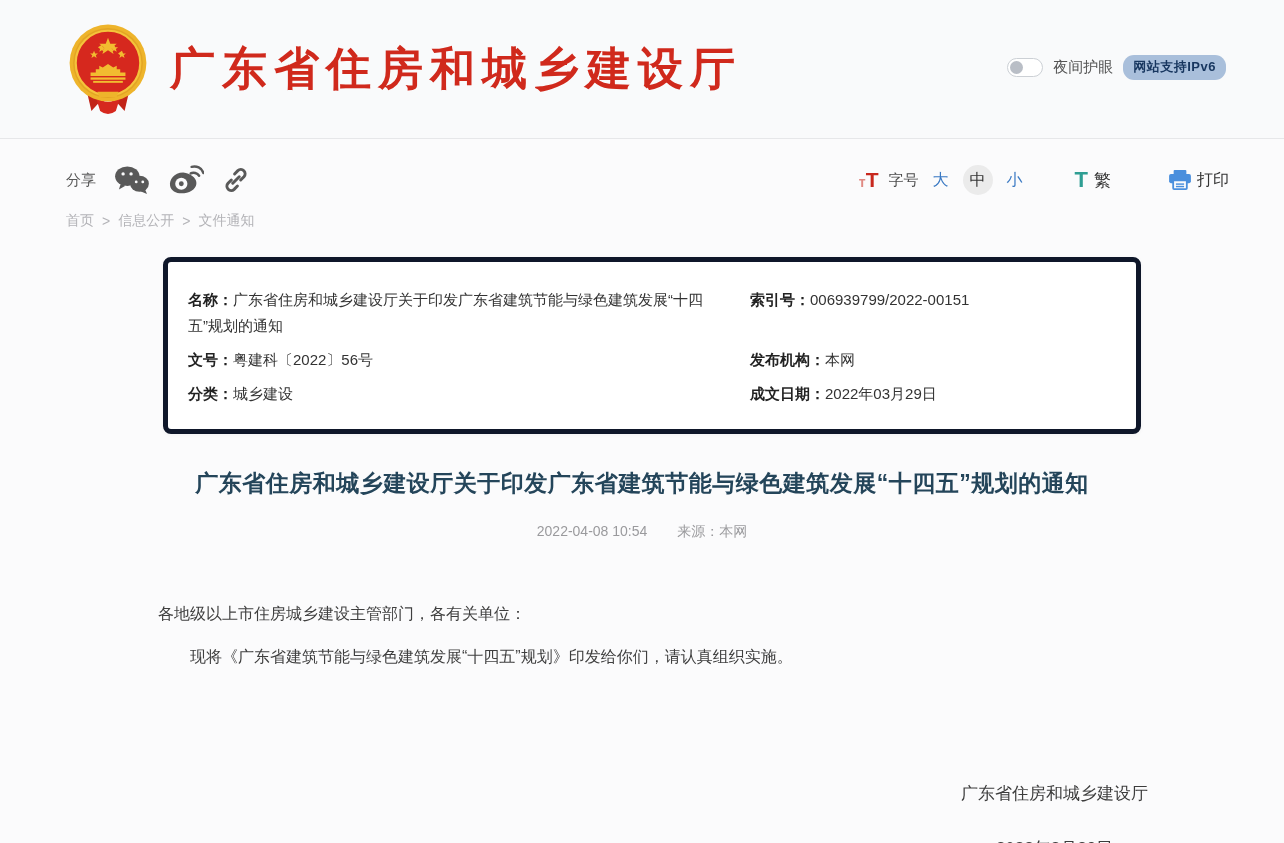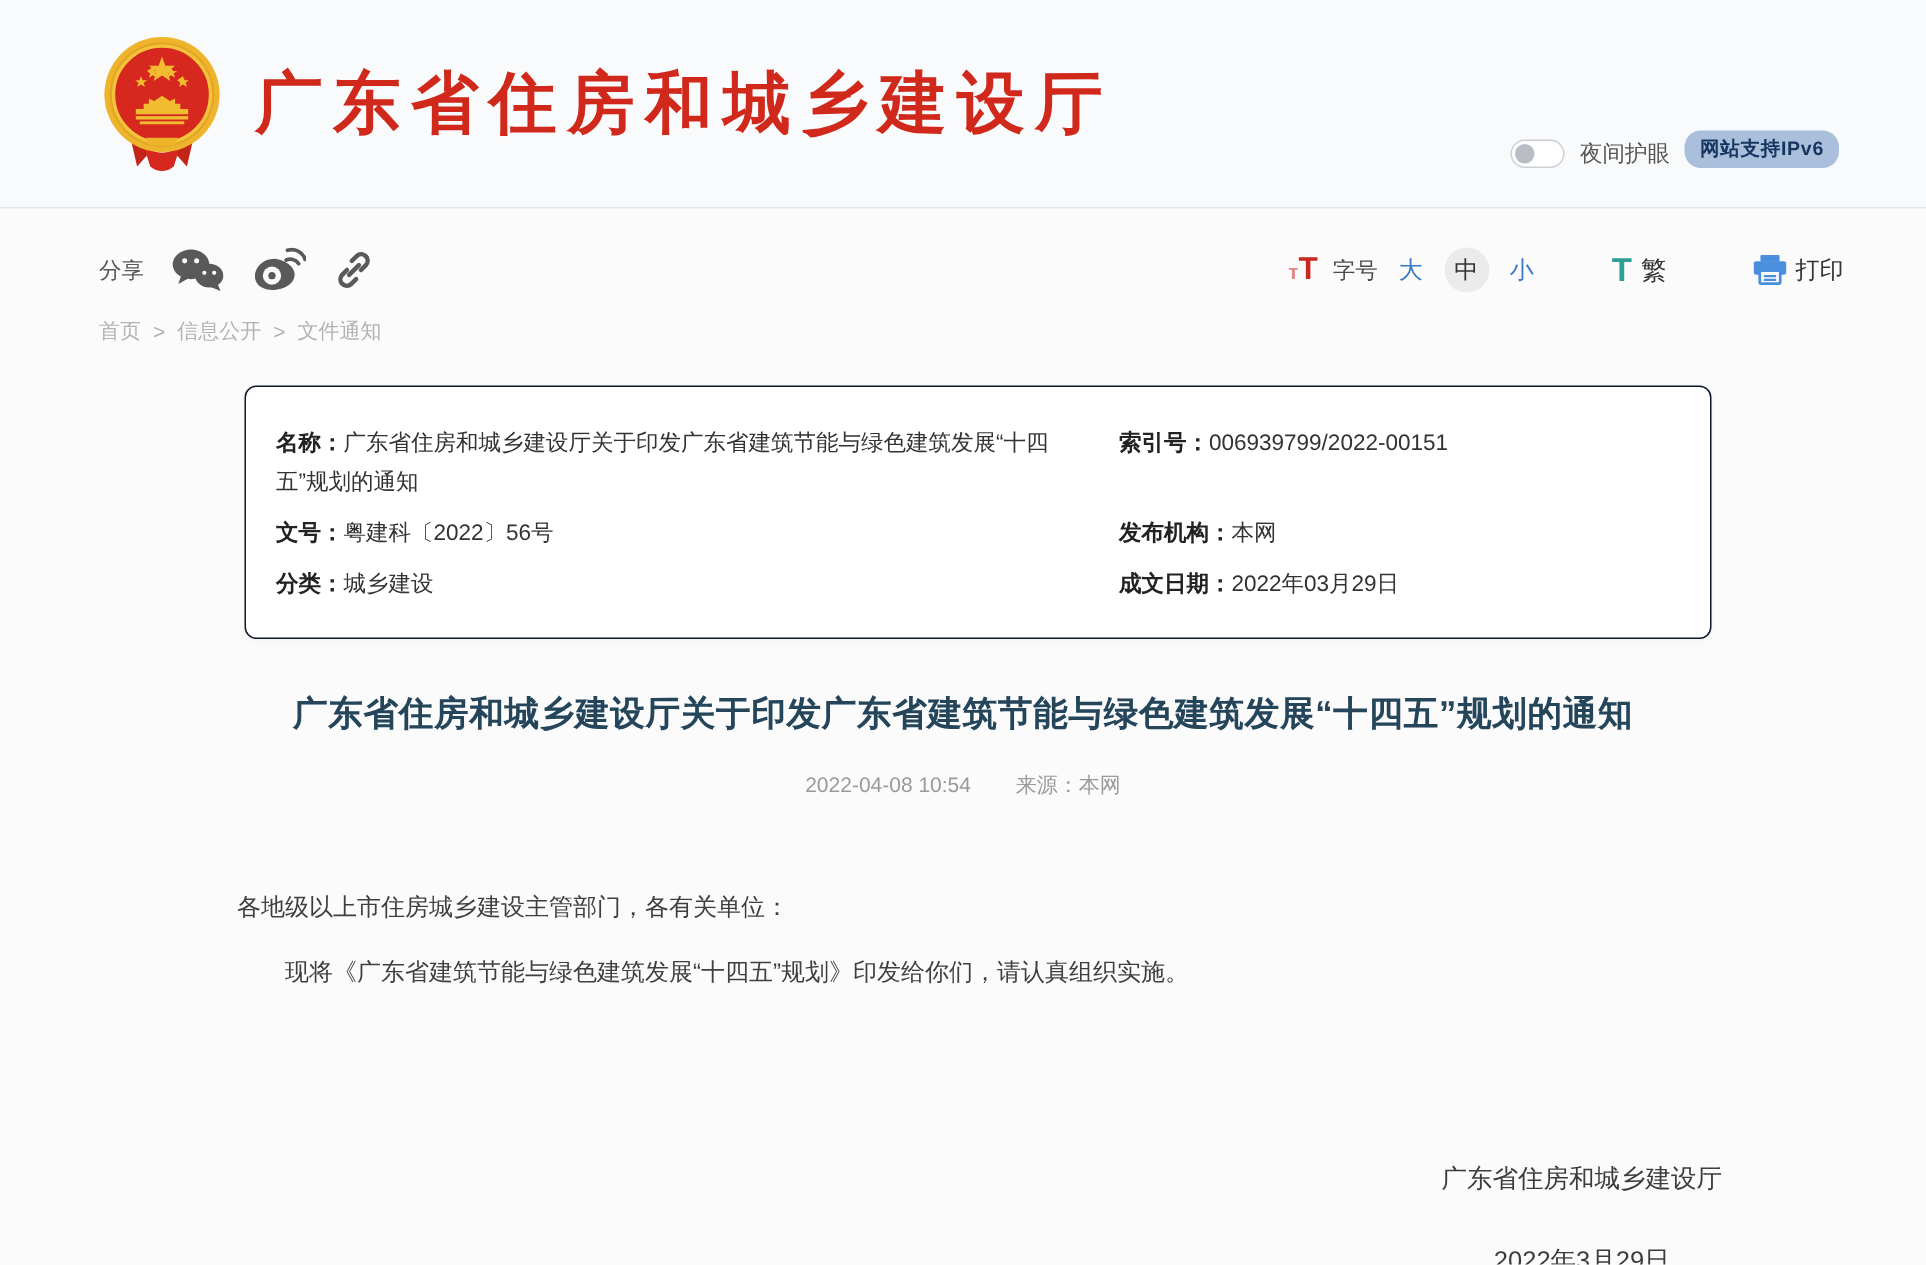--- a/index.html
+++ b/index.html
@@ -14,34 +14,34 @@
     height:139px; background:#f9fafb; border-bottom:1px solid #e6e7e9;
     display:flex; align-items:center; padding-left:64px; position:relative;
   }
   .emblem { width:88px; height:96px; flex:0 0 auto; margin-top:2px; }
   .site-title {
     margin-left:18px; font-size:45px; font-weight:bold; color:#d0291c;
     letter-spacing:7px; white-space:nowrap;
   }
   .header-right {
     position:absolute; right:58px; top:55px;
-    display:flex; align-items:flex-end; gap:10px;
+    display:flex; align-items:center; gap:10px;
   }
   .toggle {
     width:36px; height:19px; border:1.5px solid #ccd0d5; border-radius:10px;
     background:#fff; position:relative; cursor:pointer;
   }
   .toggle .knob {
     position:absolute; left:2px; top:1.5px; width:13px; height:13px;
     border-radius:50%; background:#b9bec6;
   }
   .night-label { font-size:15px; color:#555; }
   .ipv6-badge {
     background:#a9bfdb; color:#17365f; font-size:13px; font-weight:bold;
-    padding:3px 10px 4px; border-radius:11px; letter-spacing:.5px;margin-top:32px;
+    padding:3px 10px 4px; border-radius:11px; letter-spacing:.5px;
   }
 
   
   .toolbar {
     margin-top:24px; padding:0 55px 0 66px; height:34px;
     display:flex; align-items:center; position:relative;
   }
   .share-group { display:flex; align-items:center; gap:18px; }
   .share-label { font-size:15px; color:#595959; }
   .tool-icon { display:inline-flex; align-items:center; cursor:pointer; }
@@ -68,21 +68,21 @@
   
   .breadcrumb {
     margin-top:15px; padding-left:66px; font-size:14px; color:#b3b3b7;
     display:flex; align-items:center; gap:8px;
   }
   .breadcrumb a { color:#b3b3b7; text-decoration:none; cursor:pointer; }
 
   
   .info-card {
     margin:27px 0 0 163px; width:978px; background:#fff;
-    border:1px solid #0f172a; border-radius:8px;
+    border:5px solid #0f172a; border-radius:8px;
     box-shadow:0 1px 4px rgba(0,0,0,.04);
     padding:25px 20px 22px 20px;
   }
   .info-grid {
     display:grid; grid-template-columns:562px 1fr; row-gap:8px;
     font-size:15px; line-height:26px;
   }
   .info-item { padding-right:24px; }
   .info-item b { color:#222; }
   .info-item span { color:#333; }

